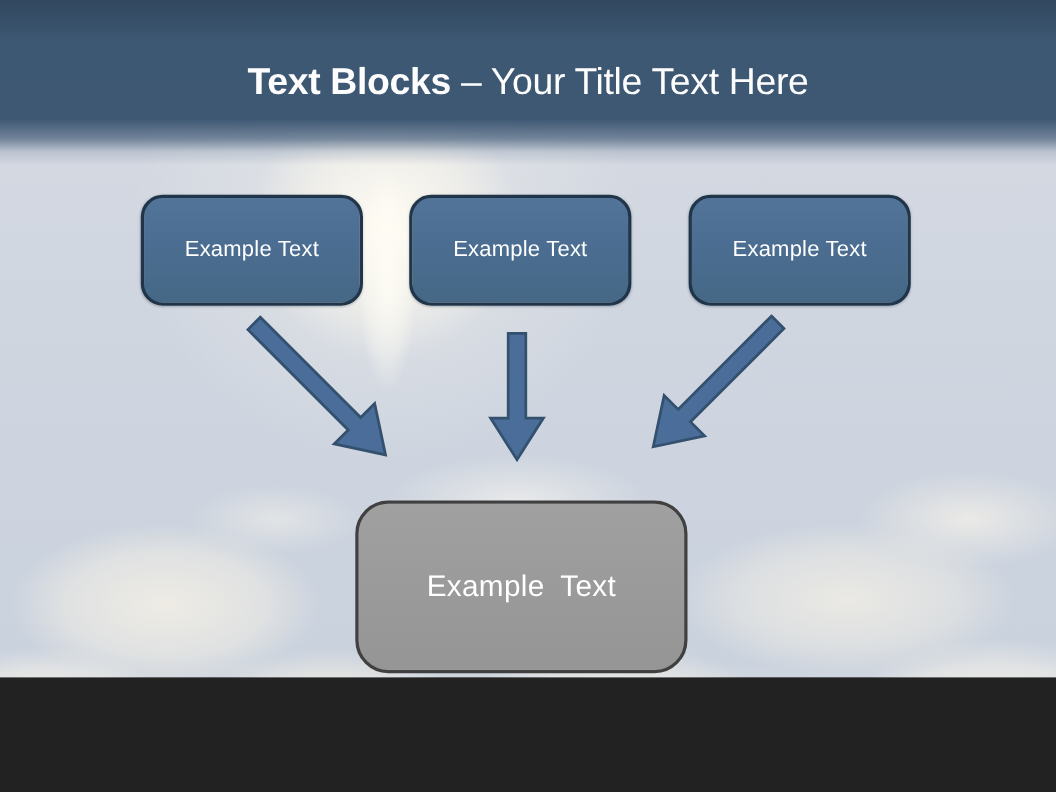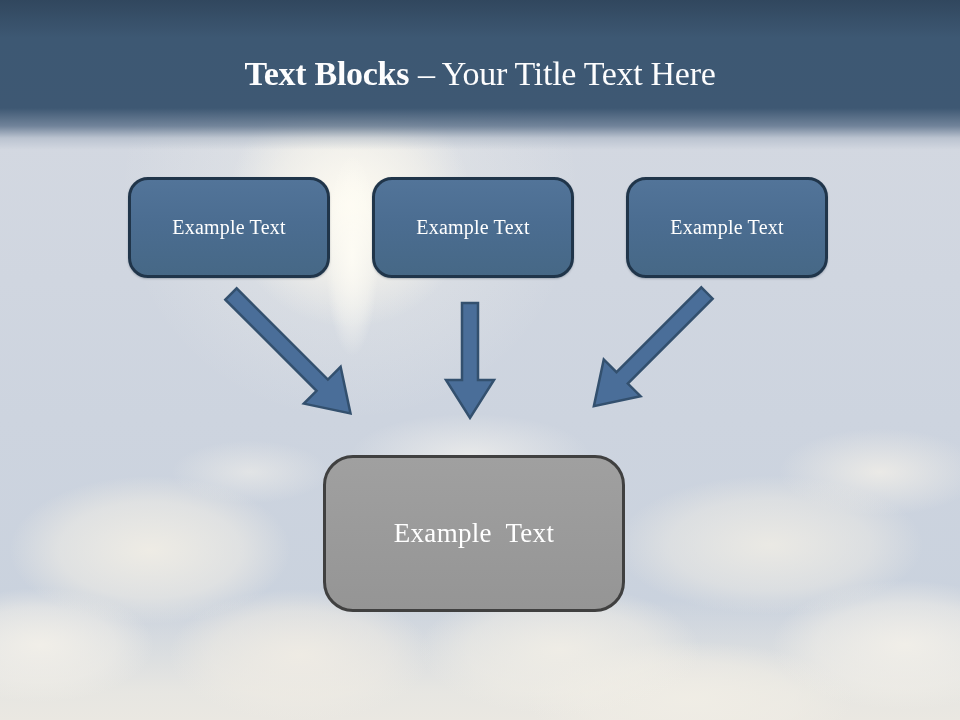--- a/index.html
+++ b/index.html
@@ -1,20 +1,20 @@
 <!DOCTYPE html>
 <html><head>
 <meta charset="utf-8">
 <style>
   html,body{margin:0;padding:0;background:#222;}
   .slide{
     position:relative;
-    width:960px;height:720px;
+    width:960px;height:616px;
     overflow:hidden;
-    font-family:Liberation Serif, serif;
+    font-family:Liberation Sans, sans-serif;
     background:linear-gradient(to bottom,#d3d8e1 140px,#cdd4df 420px,#c8d1dd 720px);
   }
   
   .sun{
     position:absolute;left:0;top:0;width:960px;height:720px;
     background:
       radial-gradient(ellipse 34px 130px at 352px 255px, rgba(255,253,245,0.85) 0%, rgba(255,253,245,0.35) 55%, rgba(255,253,245,0) 78%),
       radial-gradient(circle 170px at 350px 205px, rgba(255,252,242,0.95) 0%, rgba(255,250,238,0.45) 45%, rgba(255,250,238,0) 72%),
       radial-gradient(circle 330px at 350px 190px, rgba(250,248,240,0.45) 0%, rgba(250,248,240,0) 70%);
   }

